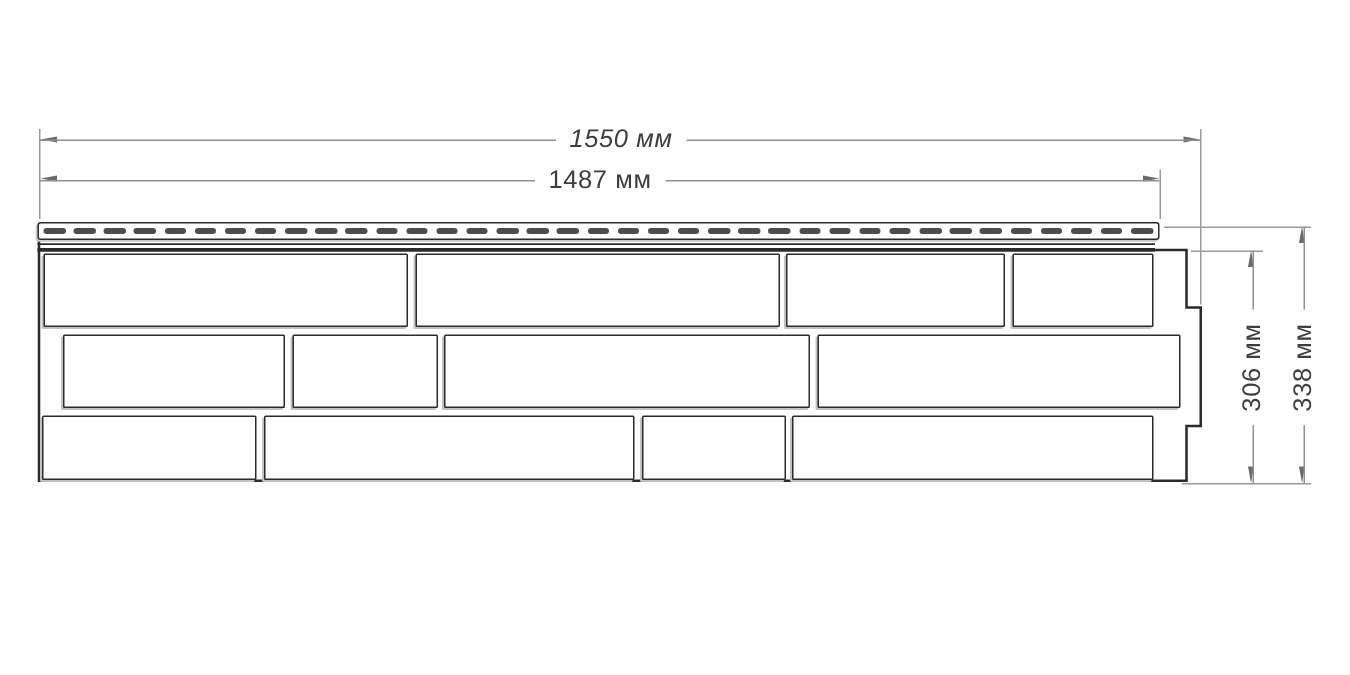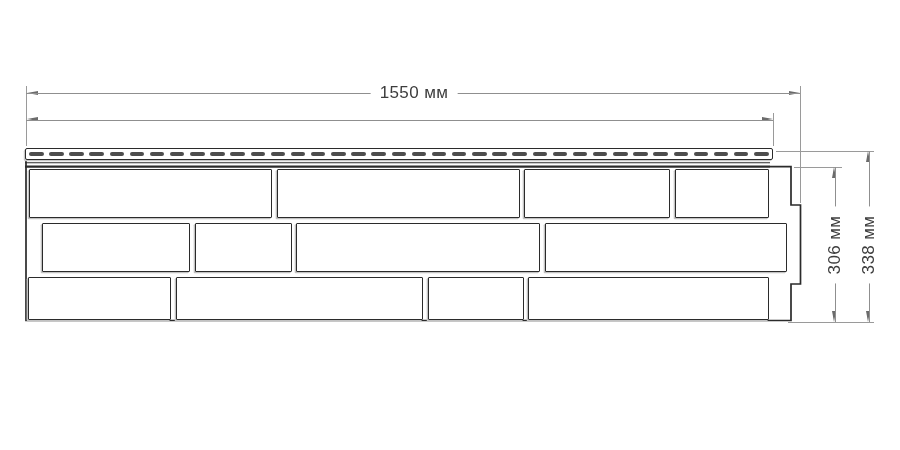--- a/index.html
+++ b/index.html
@@ -103,26 +103,27 @@
       <div class="brick" style="left: 176px; top: 277px; width: 247px; height: 43px;"></div>
       <div class="brick" style="left: 428px; top: 277px; width: 96px; height: 43px;"></div>
       <div class="brick" style="left: 528px; top: 277px; width: 241px; height: 43px;"></div>
     </div>
 
   <div class="ext-v" style="left:26px;top:86px;height:60px;"></div>
   <div class="ext-v" style="left:800px;top:86px;height:117px;"></div>
   <div class="dim-h lz" style="left:26px;top:93px;width:774px;"></div>
   <div class="arr arr-left" style="left:26.5px;top:90.6px;"></div>
   <div class="arr arr-right" style="left:788.5px;top:90.6px;"></div>
-  <div class="dim-label" style="left:414px;top:93px;">1550 мм</div>
+  <div class="dim-label" style="left:414px;top:93px;font-style:italic;">1550 мм</div>
 
   <div class="ext-v" style="left:773px;top:113px;height:33px;"></div>
   <div class="dim-h lz" style="left:26px;top:119.5px;width:746.5px;"></div>
   <div class="arr arr-left" style="left:26.5px;top:117.1px;"></div>
   <div class="arr arr-right" style="left:761.5px;top:117.1px;"></div>
+  <div class="dim-label" style="left:400px;top:119.5px;">1487 мм</div>
 
   <div class="ext-h" style="left:794px;top:166.5px;width:48px;"></div>
   <div class="dim-v lz" style="left:835px;top:167px;height:154.5px;"></div>
   <div class="arr arr-up" style="left:832.4px;top:167px;"></div>
   <div class="arr arr-down" style="left:832.4px;top:310.5px;"></div>
   <div class="dim-label vertical" style="left:835px;top:245px;">306 мм</div>
 
   <div class="ext-h" style="left:776px;top:150.5px;width:98px;"></div>
   <div class="ext-h" style="left:788px;top:322px;width:86px;"></div>
   <div class="dim-v lz" style="left:868.5px;top:151px;height:170.5px;"></div>

